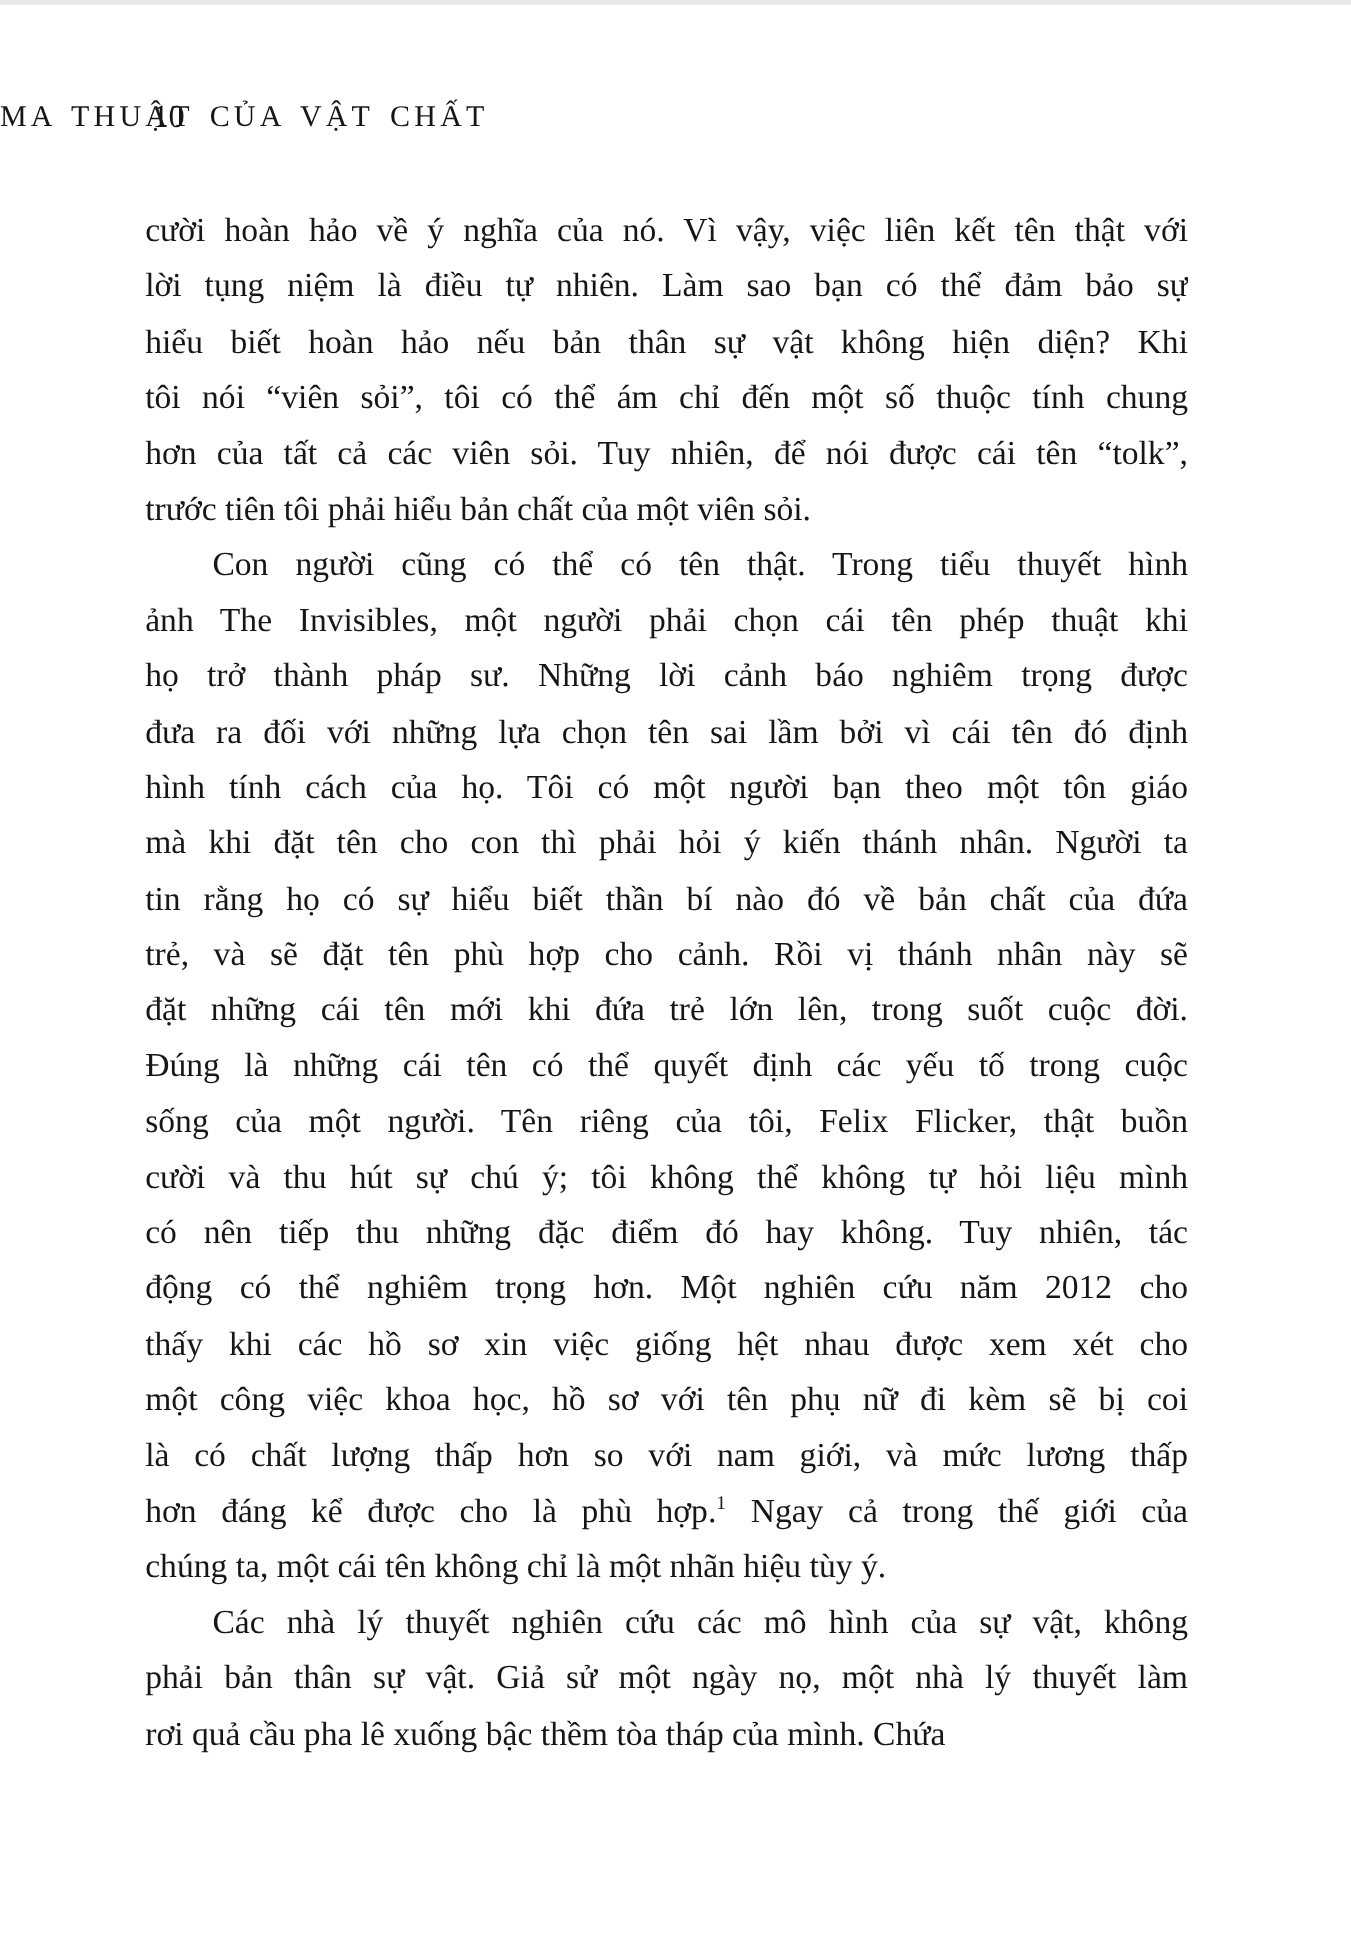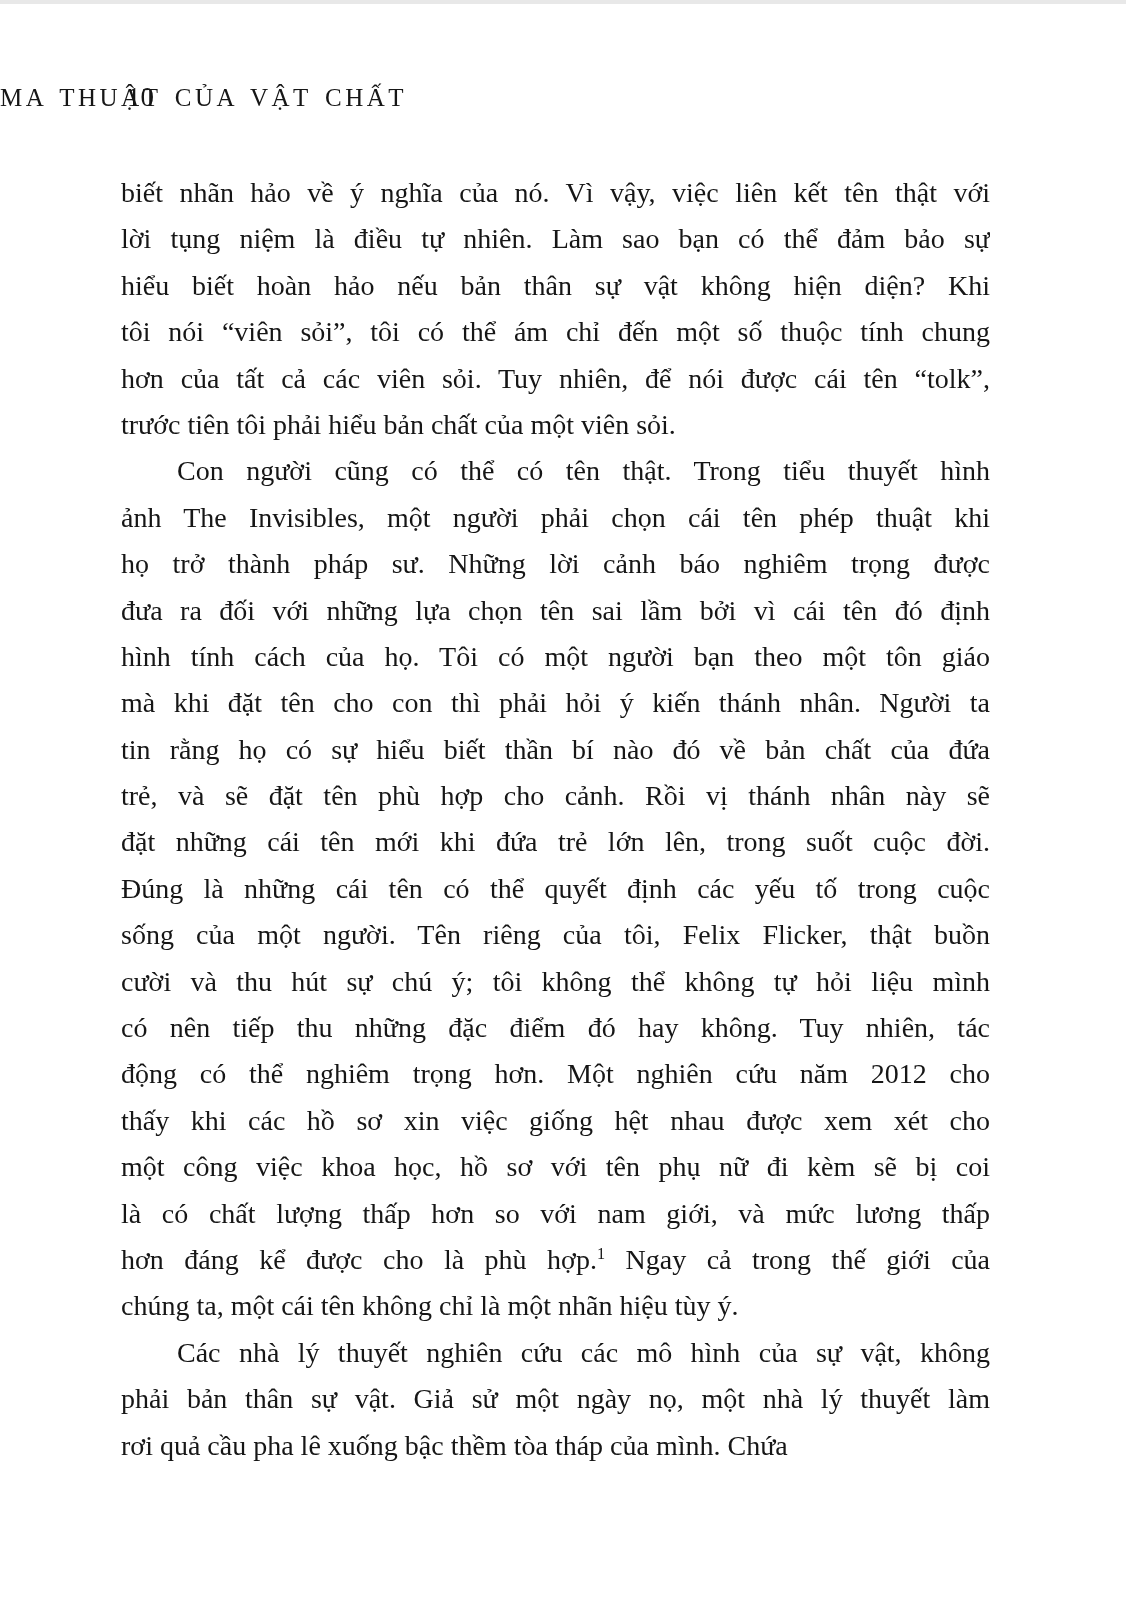--- a/index.html
+++ b/index.html
@@ -74,21 +74,21 @@
 </head>
 <body>
 
 <div class="page">
   <div class="page-header">
     <div class="page-number">10</div>
     <div class="running-title">MA THUẬT CỦA VẬT CHẤT</div>
   </div>
 
   <div class="body-text">
-      <div class="line"><span>biết nhãn hảo về ý nghĩa của nó. Vì vậy, việc liên kết tên thật với</span></div>
+      <div class="line"><span>cười hoàn hảo về ý nghĩa của nó. Vì vậy, việc liên kết tên thật với</span></div>
       <div class="line"><span>lời tụng niệm là điều tự nhiên. Làm sao bạn có thể đảm bảo sự</span></div>
       <div class="line"><span>hiểu biết hoàn hảo nếu bản thân sự vật không hiện diện? Khi</span></div>
       <div class="line"><span>tôi nói “viên sỏi”, tôi có thể ám chỉ đến một số thuộc tính chung</span></div>
       <div class="line"><span>hơn của tất cả các viên sỏi. Tuy nhiên, để nói được cái tên “tolk”,</span></div>
       <div class="line para-last"><span>trước tiên tôi phải hiểu bản chất của một viên sỏi.</span></div>
       <div class="line indent"><span>Con người cũng có thể có tên thật. Trong tiểu thuyết hình</span></div>
       <div class="line"><span>ảnh </span><span class="italic">The Invisibles</span><span>, một người phải chọn cái tên phép thuật khi</span></div>
       <div class="line"><span>họ trở thành pháp sư. Những lời cảnh báo nghiêm trọng được</span></div>
       <div class="line"><span>đưa ra đối với những lựa chọn tên sai lầm bởi vì cái tên đó định</span></div>
       <div class="line"><span>hình tính cách của họ. Tôi có một người bạn theo một tôn giáo</span></div>

